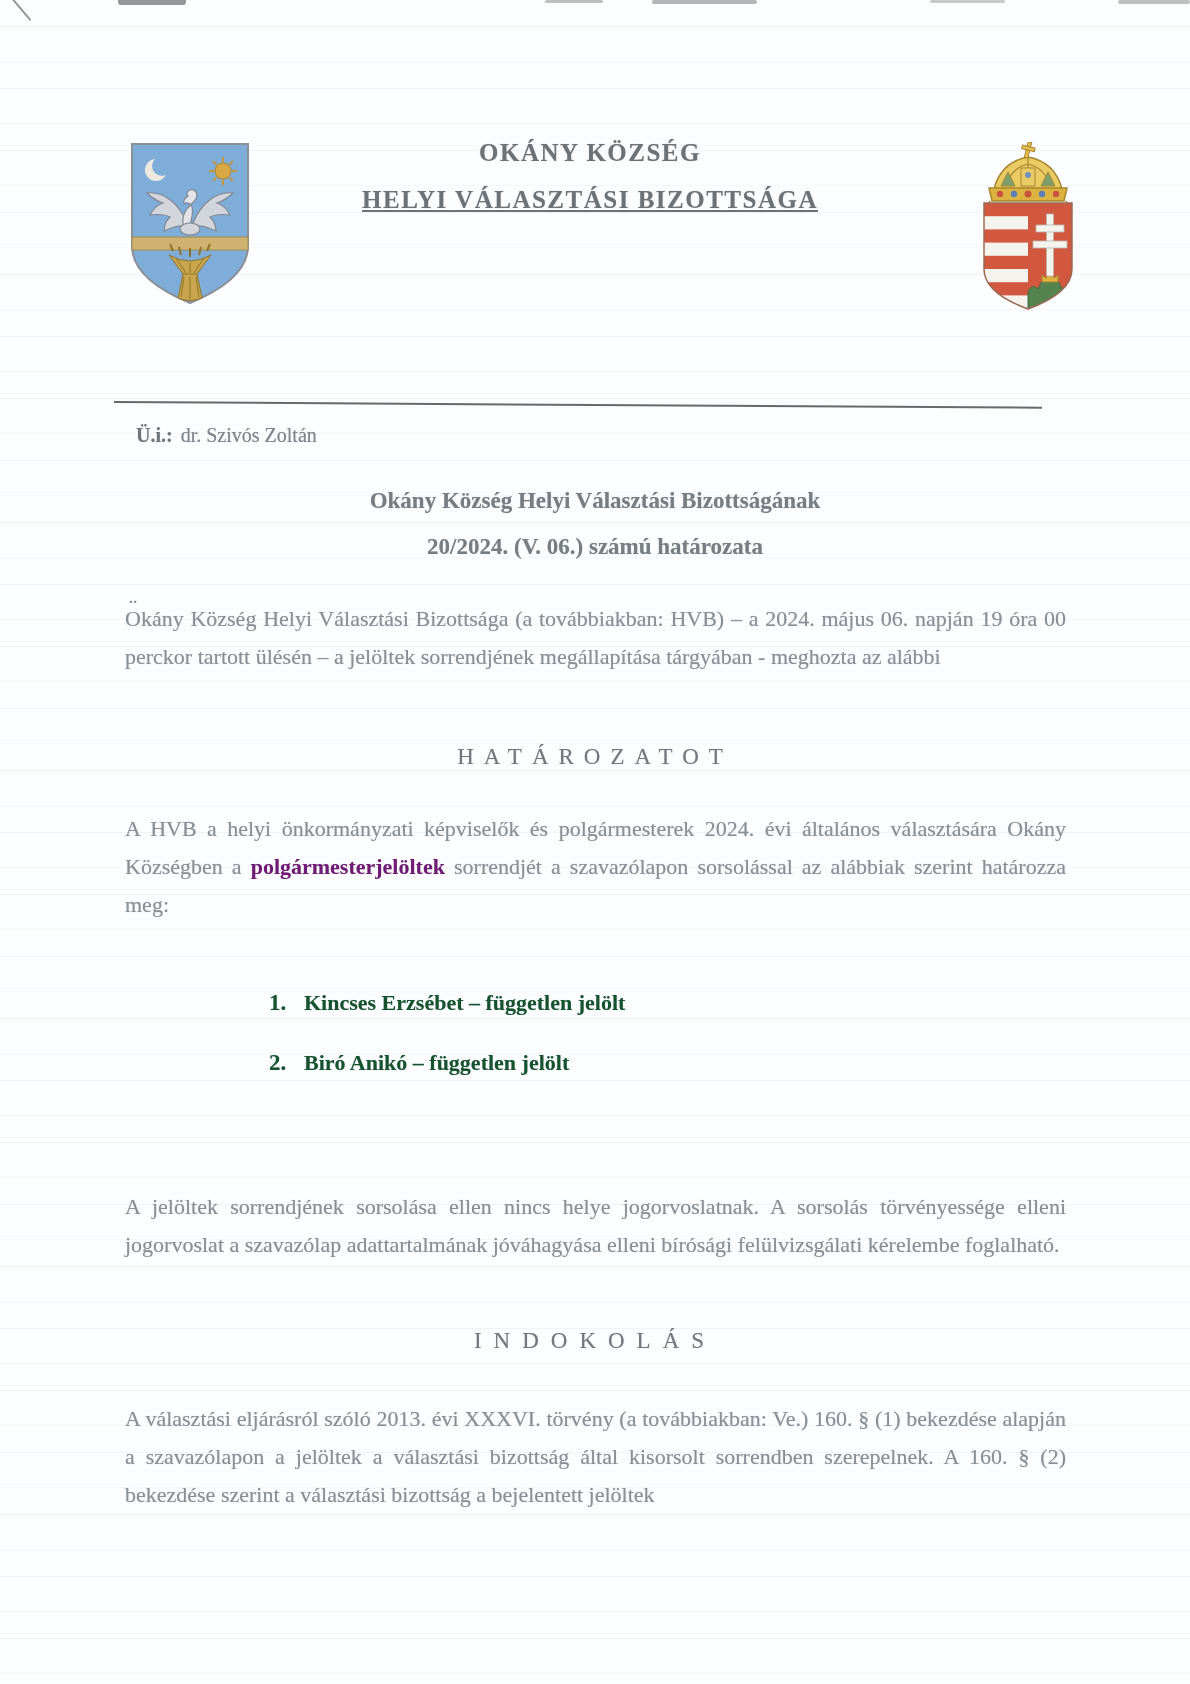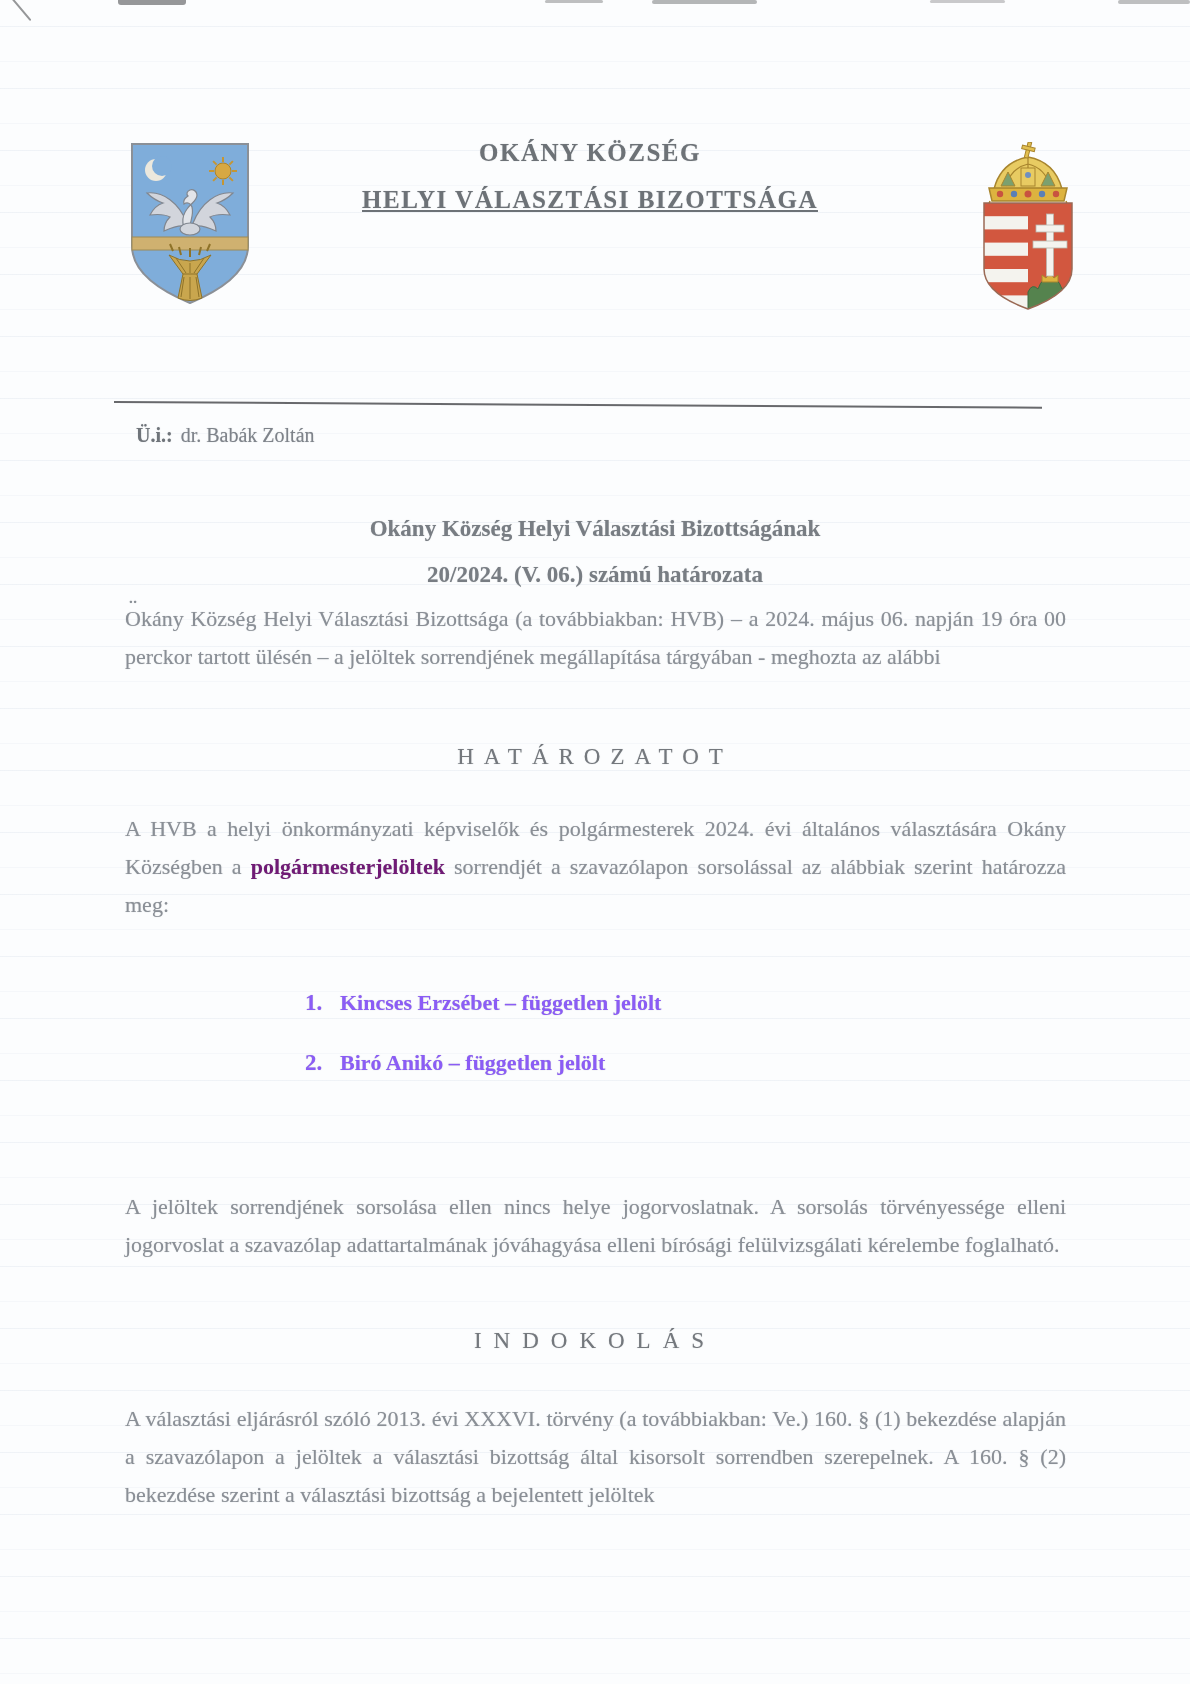--- a/index.html
+++ b/index.html
@@ -41,43 +41,43 @@
            color:#8b9198;font-size:20px;}
   .contact > div{line-height:22px;margin-bottom:18px;}
 
   .rule{position:absolute;left:114px;top:401px;width:928px;height:2px;
         background:#4d4f52;opacity:.85;transform:rotate(0.35deg);
         transform-origin:left center;}
 
   .ref{position:absolute;left:136px;top:424px;font-size:20px;color:#7e838a;}
   .ref-label{font-weight:bold;color:#6f747a;margin-right:8px;}
 
-  .title{position:absolute;left:125px;top:516px;width:940px;text-align:center;
+  .title{position:absolute;left:125px;top:488px;width:940px;text-align:center;
          font-weight:bold;color:#787d83;font-size:23px;}
   .title-l1{line-height:26px;}
   .title-l2{line-height:26px;margin-top:20px;}
 
   .stray-mark{position:absolute;left:129px;top:594px;font-size:24px;color:#8a8f96;}
 
   .para{position:absolute;left:125px;width:941px;margin:0;
         font-size:22px;line-height:38px;color:#8a8f96;text-align:justify;}
   .para-intro{top:600px;}
   .para-ruling{top:810px;}
   .para-remedy{top:1188px;}
   .para-just{top:1400px;}
   .bold-inline{font-weight:bold;color:#701a75;}
 
   .heading{position:absolute;left:125px;width:940px;text-align:center;
            color:#74787d;font-size:23px;}
   .heading-decision{top:744px;letter-spacing:10px;}
   .heading-just{top:1328px;letter-spacing:12px;}
 
   .candidates{position:absolute;left:269px;top:988px;}
-  .candidate{font-weight:bold;color:#8b5cf6;font-size:22px;line-height:29px;
-             margin-bottom:31px;white-space:nowrap;margin-left:36px;}
+  .candidate{font-weight:bold;color:#14532d;font-size:22px;line-height:29px;
+             margin-bottom:31px;white-space:nowrap;}
   .candidate-num{display:inline-block;width:26px;margin-right:9px;font-size:23px;}
 </style>
 </head>
 <body>
 
 <div class="page">
   <div class="scan-texture"></div>
 
   <div class="smudge sm1"></div>
   <div class="smudge sm2"></div>
@@ -164,21 +164,21 @@
 
   <div class="org">
     <div class="org-l1">OKÁNY KÖZSÉG</div>
     <div class="org-l2">HELYI VÁLASZTÁSI BIZOTTSÁGA</div>
   </div>
 
 
   <div class="rule"></div>
 
   <div class="ref">
-    <span class="ref-label">Ü.i.:</span><span>dr. Babák Zoltán</span>
+    <span class="ref-label">Ü.i.:</span><span>dr. Szivós Zoltán</span>
   </div>
 
   <div class="title">
     <div class="title-l1">Okány Község Helyi Választási Bizottságának</div>
     <div class="title-l2">20/2024. (V. 06.) számú határozata</div>
   </div>
 
   <span class="stray-mark">¨</span>
 
   <p class="para para-intro">Okány Község Helyi Választási Bizottsága (a továbbiakban: HVB) – a 2024. május 06. napján 19 óra 00 perckor tartott ülésén – a jelöltek sorrendjének megállapítása tárgyában - meghozta az alábbi</p>

